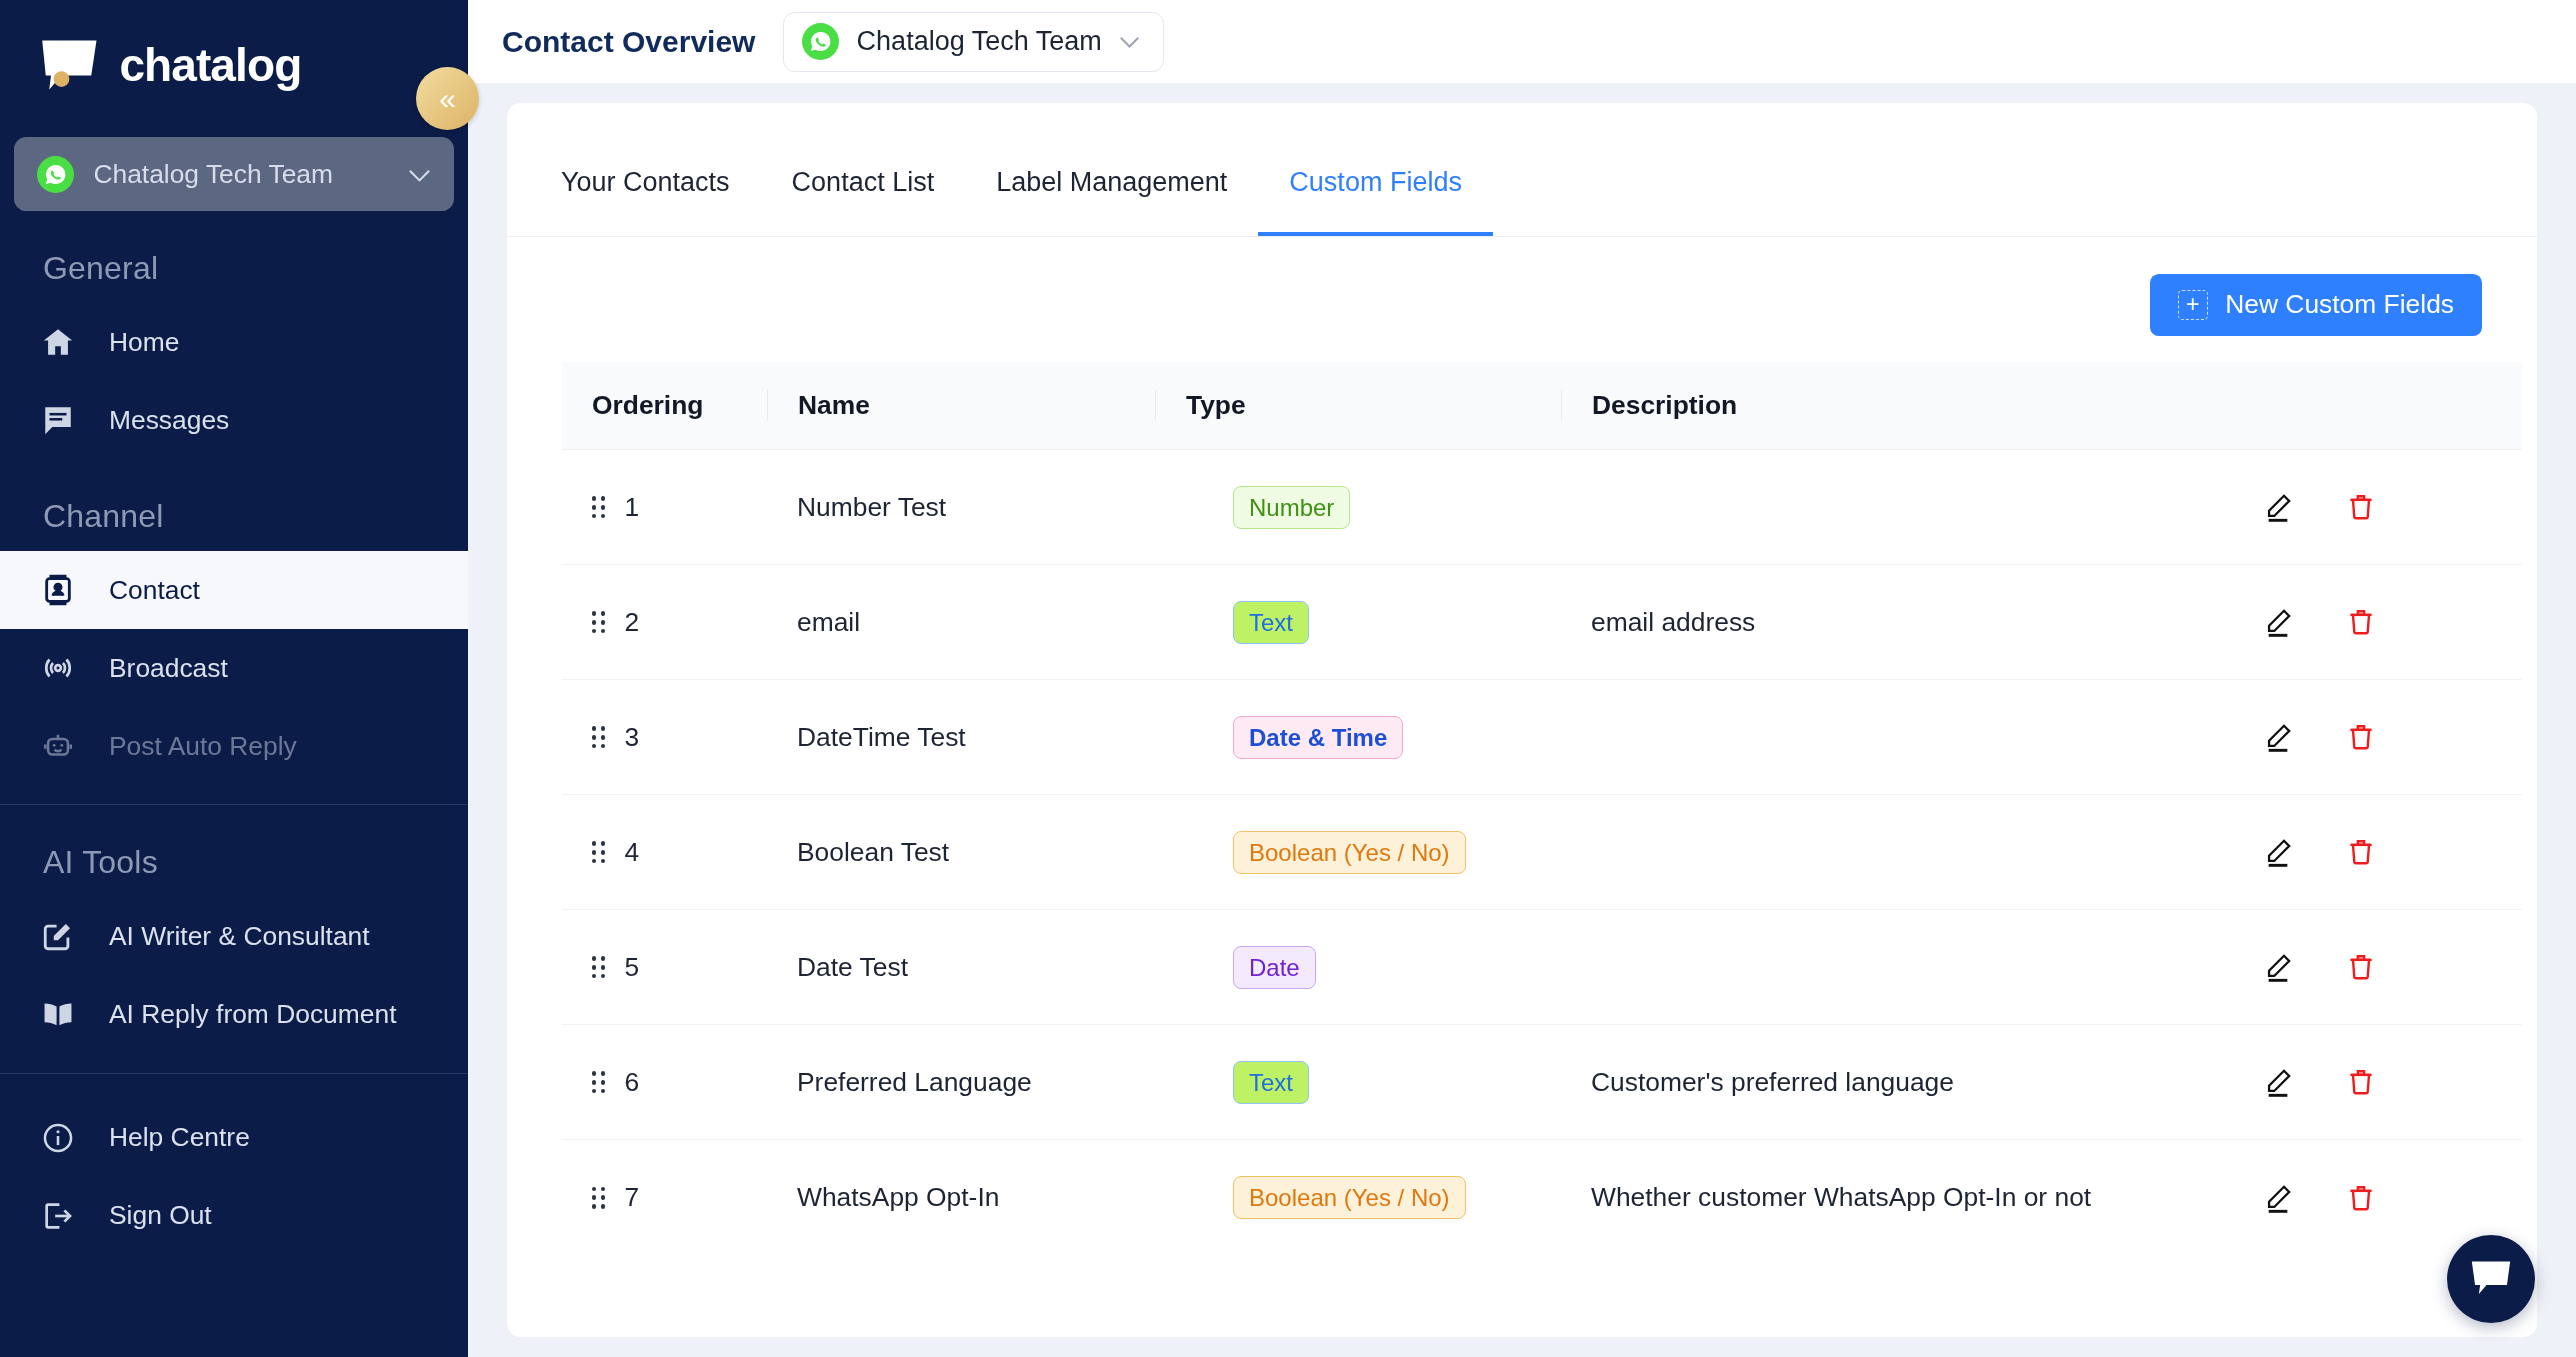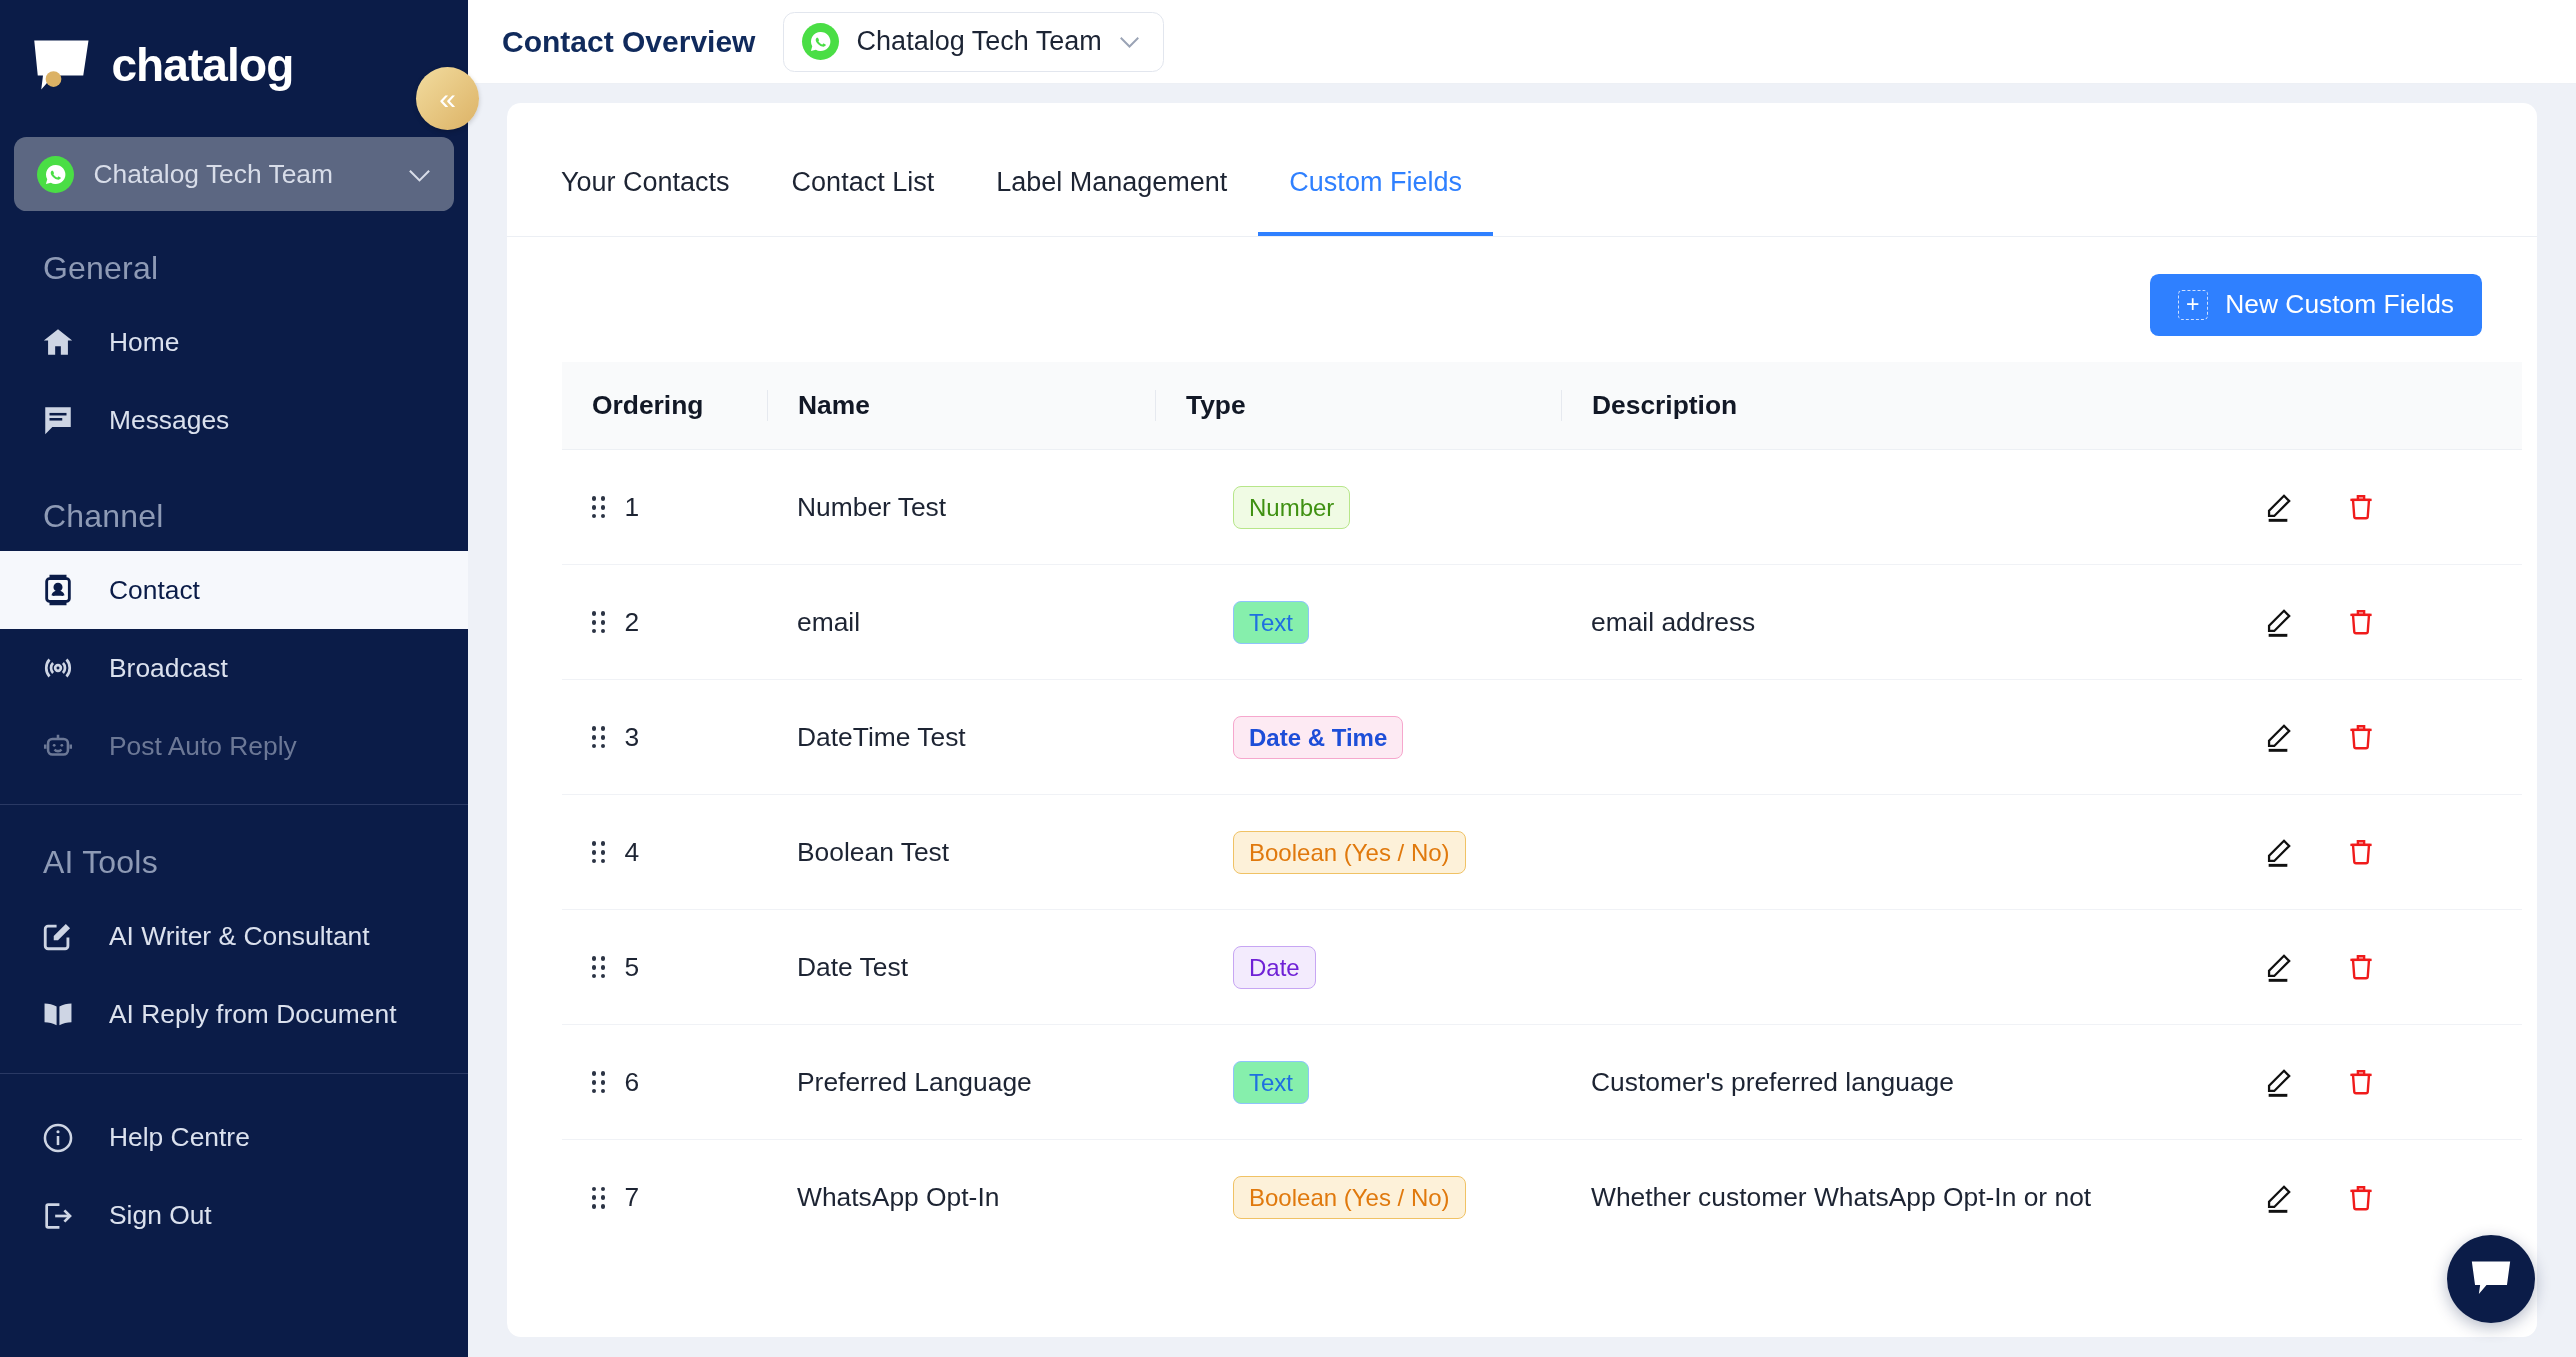--- a/index.html
+++ b/index.html
@@ -13,21 +13,21 @@
   
   #sidebar {
     position: absolute; left: 0; top: 0;
     width: 468px; height: 1358px;
     background: #0b1c48;
     color: #ced5e4;
     display: flex; flex-direction: column;
   }
   .brand {
     height: 130px; display: flex; align-items: center;
-    padding-left: 29px; gap: 19.4px;
+    padding-left: 37px; gap: 19.4px;
   }
   .brand-logo { position: relative; width: 63px; height: 56px; }
   .brand-name { color: #fff; font-size: 46px; font-weight: 700; letter-spacing: -0.9px; }
 
   .team-select {
     margin: 7px 14px 0 14px;
     height: 74px; border-radius: 12.3px;
     background: #5c6782;
     display: flex; align-items: center; gap: 19.4px;
     padding: 0 23px;
@@ -171,21 +171,21 @@
   td.name { padding-left: 30px; }
   td.type { padding-left: 30px; }
   td.desc { padding-left: 30px; }
   td.act  { padding-left: 30px; }
 
   .badge {
     display: inline-block; border-radius: 8px; padding: 6.2px 15px;
     font-size: 24px; line-height: 1.22; border: 0.9px solid transparent; white-space: nowrap; margin-left: 48px;
   }
   .badge.number     { background:#f0fbe4; border-color:#b7e68a; color:#3f9112; }
-  .badge.text       { background:#86efac; border-color:#8fc3fb; color:#1f6fe0; }
+  .badge.text       { background:#bef264; border-color:#8fc3fb; color:#1f6fe0; }
   .badge.datetime   { background:#fdeaf3; border-color:#f6a7cd; color:#1d4ed8;font-weight:bold; }
   .badge.boolean    { background:#fdf1d9; border-color:#f0c265; color:#e0790d; }
   .badge.date       { background:#f3ebfd; border-color:#c7a6f3; color:#6f21d6; }
 
   .actions { display: flex; align-items: center; gap: 48px; padding-left: 17.6px; }
   .act-btn { width: 35px; height: 35px; display: flex; align-items: center; justify-content: center; }
 
   
   #chat-fab {
     position: absolute; right: 41px; bottom: 34px;

